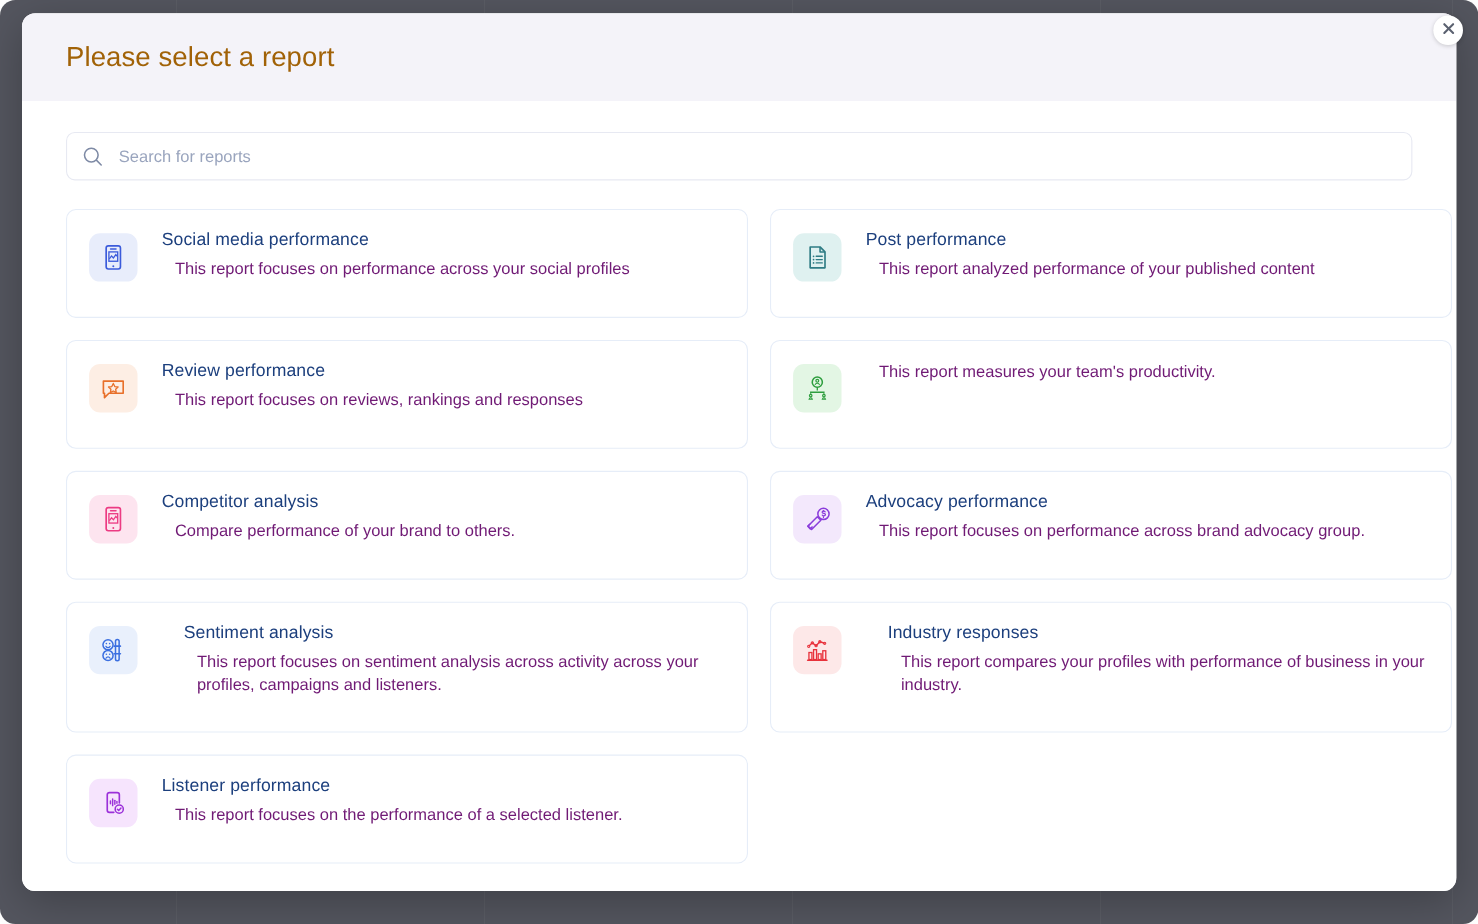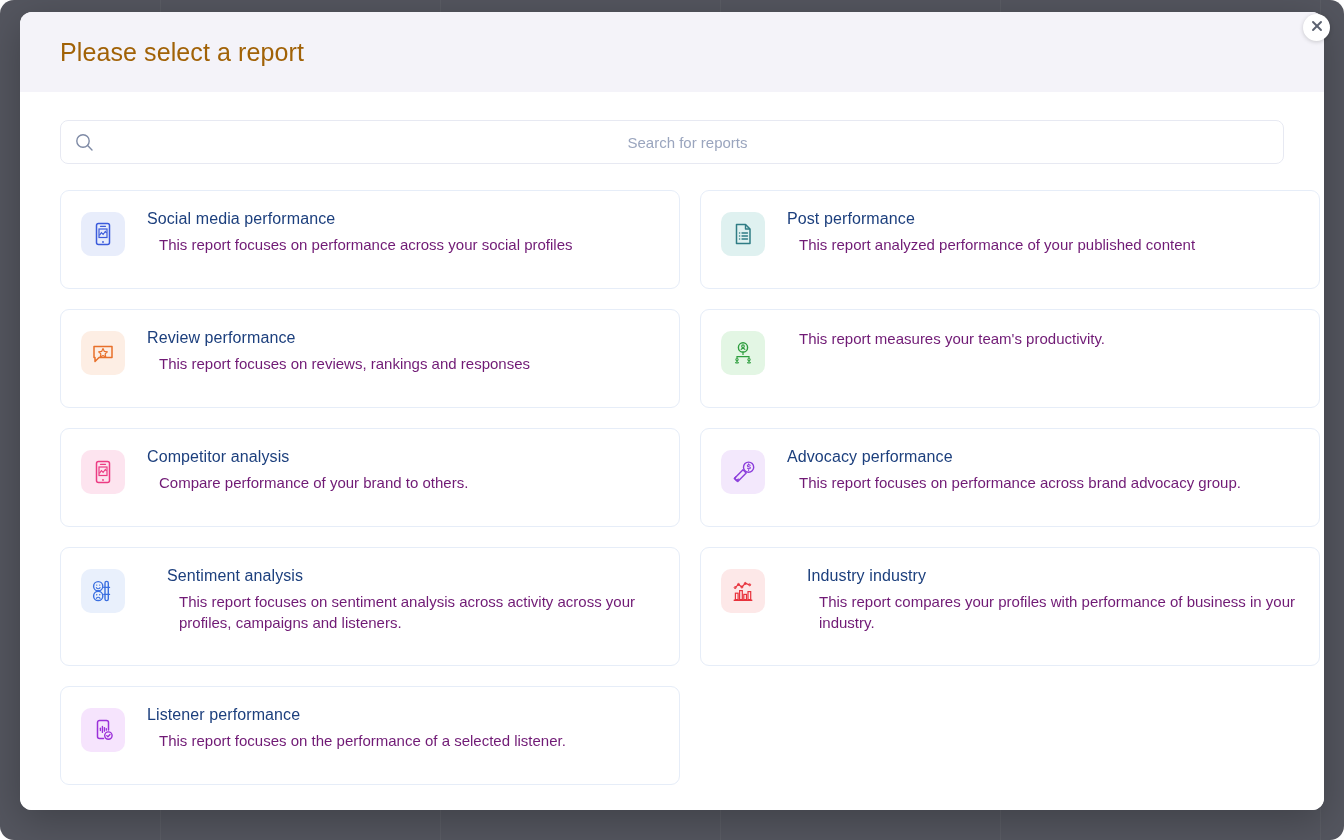--- a/index.html
+++ b/index.html
@@ -81,21 +81,20 @@
   .search-wrap svg { display:block; }
   .search-input {
     border: none;
     outline: none;
     flex: 1;
     font-family: "Liberation Sans", sans-serif;
     font-size: 15px;
     color: #4d7c0f;
     margin-left: 12px;
     background: transparent;
-    text-align: center;
   }
   .search-input::placeholder { color: #9aa5be; }
 
   
   #grid {
     display: grid;
     grid-template-columns: 620px 620px;
     column-gap: 20px;
     row-gap: 20px;
     padding: 0 20px;
@@ -318,21 +317,21 @@
             <circle cx="15.3" cy="5.4" r="1" stroke="#e8323c" stroke-width="1"></circle>
             <circle cx="19.7" cy="6.8" r="1" stroke="#e8323c" stroke-width="1"></circle>
             <line x1="4.2" y1="22.3" x2="21.8" y2="22.3" stroke="#e8323c" stroke-width="1.4" stroke-linecap="round"></line>
             <rect x="5.4" y="15.2" width="2.7" height="6.4" stroke="#e8323c" stroke-width="1.2"></rect>
             <rect x="9.6" y="12.6" width="2.7" height="9" stroke="#e8323c" stroke-width="1.2"></rect>
             <rect x="13.8" y="16.4" width="2.7" height="5.2" stroke="#e8323c" stroke-width="1.2"></rect>
             <rect x="18" y="13.6" width="2.7" height="8" stroke="#e8323c" stroke-width="1.2"></rect>
           </svg>
         </div>
         <div class="card-text">
-          <div class="card-title">Industry industry</div>
+          <div class="card-title">Industry responses</div>
           <div class="card-desc">This report compares your profiles with performance of business in your industry.</div>
         </div>
       </div>
 
       <div class="card short">
         <div class="icon-tile" style="background:#f6e4fd">
           <svg width="26" height="26" viewBox="0 0 26 26" fill="none">
             <path d="M18.5 13V5.5a2 2 0 0 0-2-2h-7a2 2 0 0 0-2 2v14a2 2 0 0 0 2 2h4" stroke="#9b30d9" stroke-width="1.5" stroke-linecap="round" fill="none"></path>
             <line x1="10.4" y1="11.2" x2="10.4" y2="13.6" stroke="#9b30d9" stroke-width="1.3" stroke-linecap="round"></line>
             <line x1="12.4" y1="9.4" x2="12.4" y2="15.4" stroke="#9b30d9" stroke-width="1.3" stroke-linecap="round"></line>

